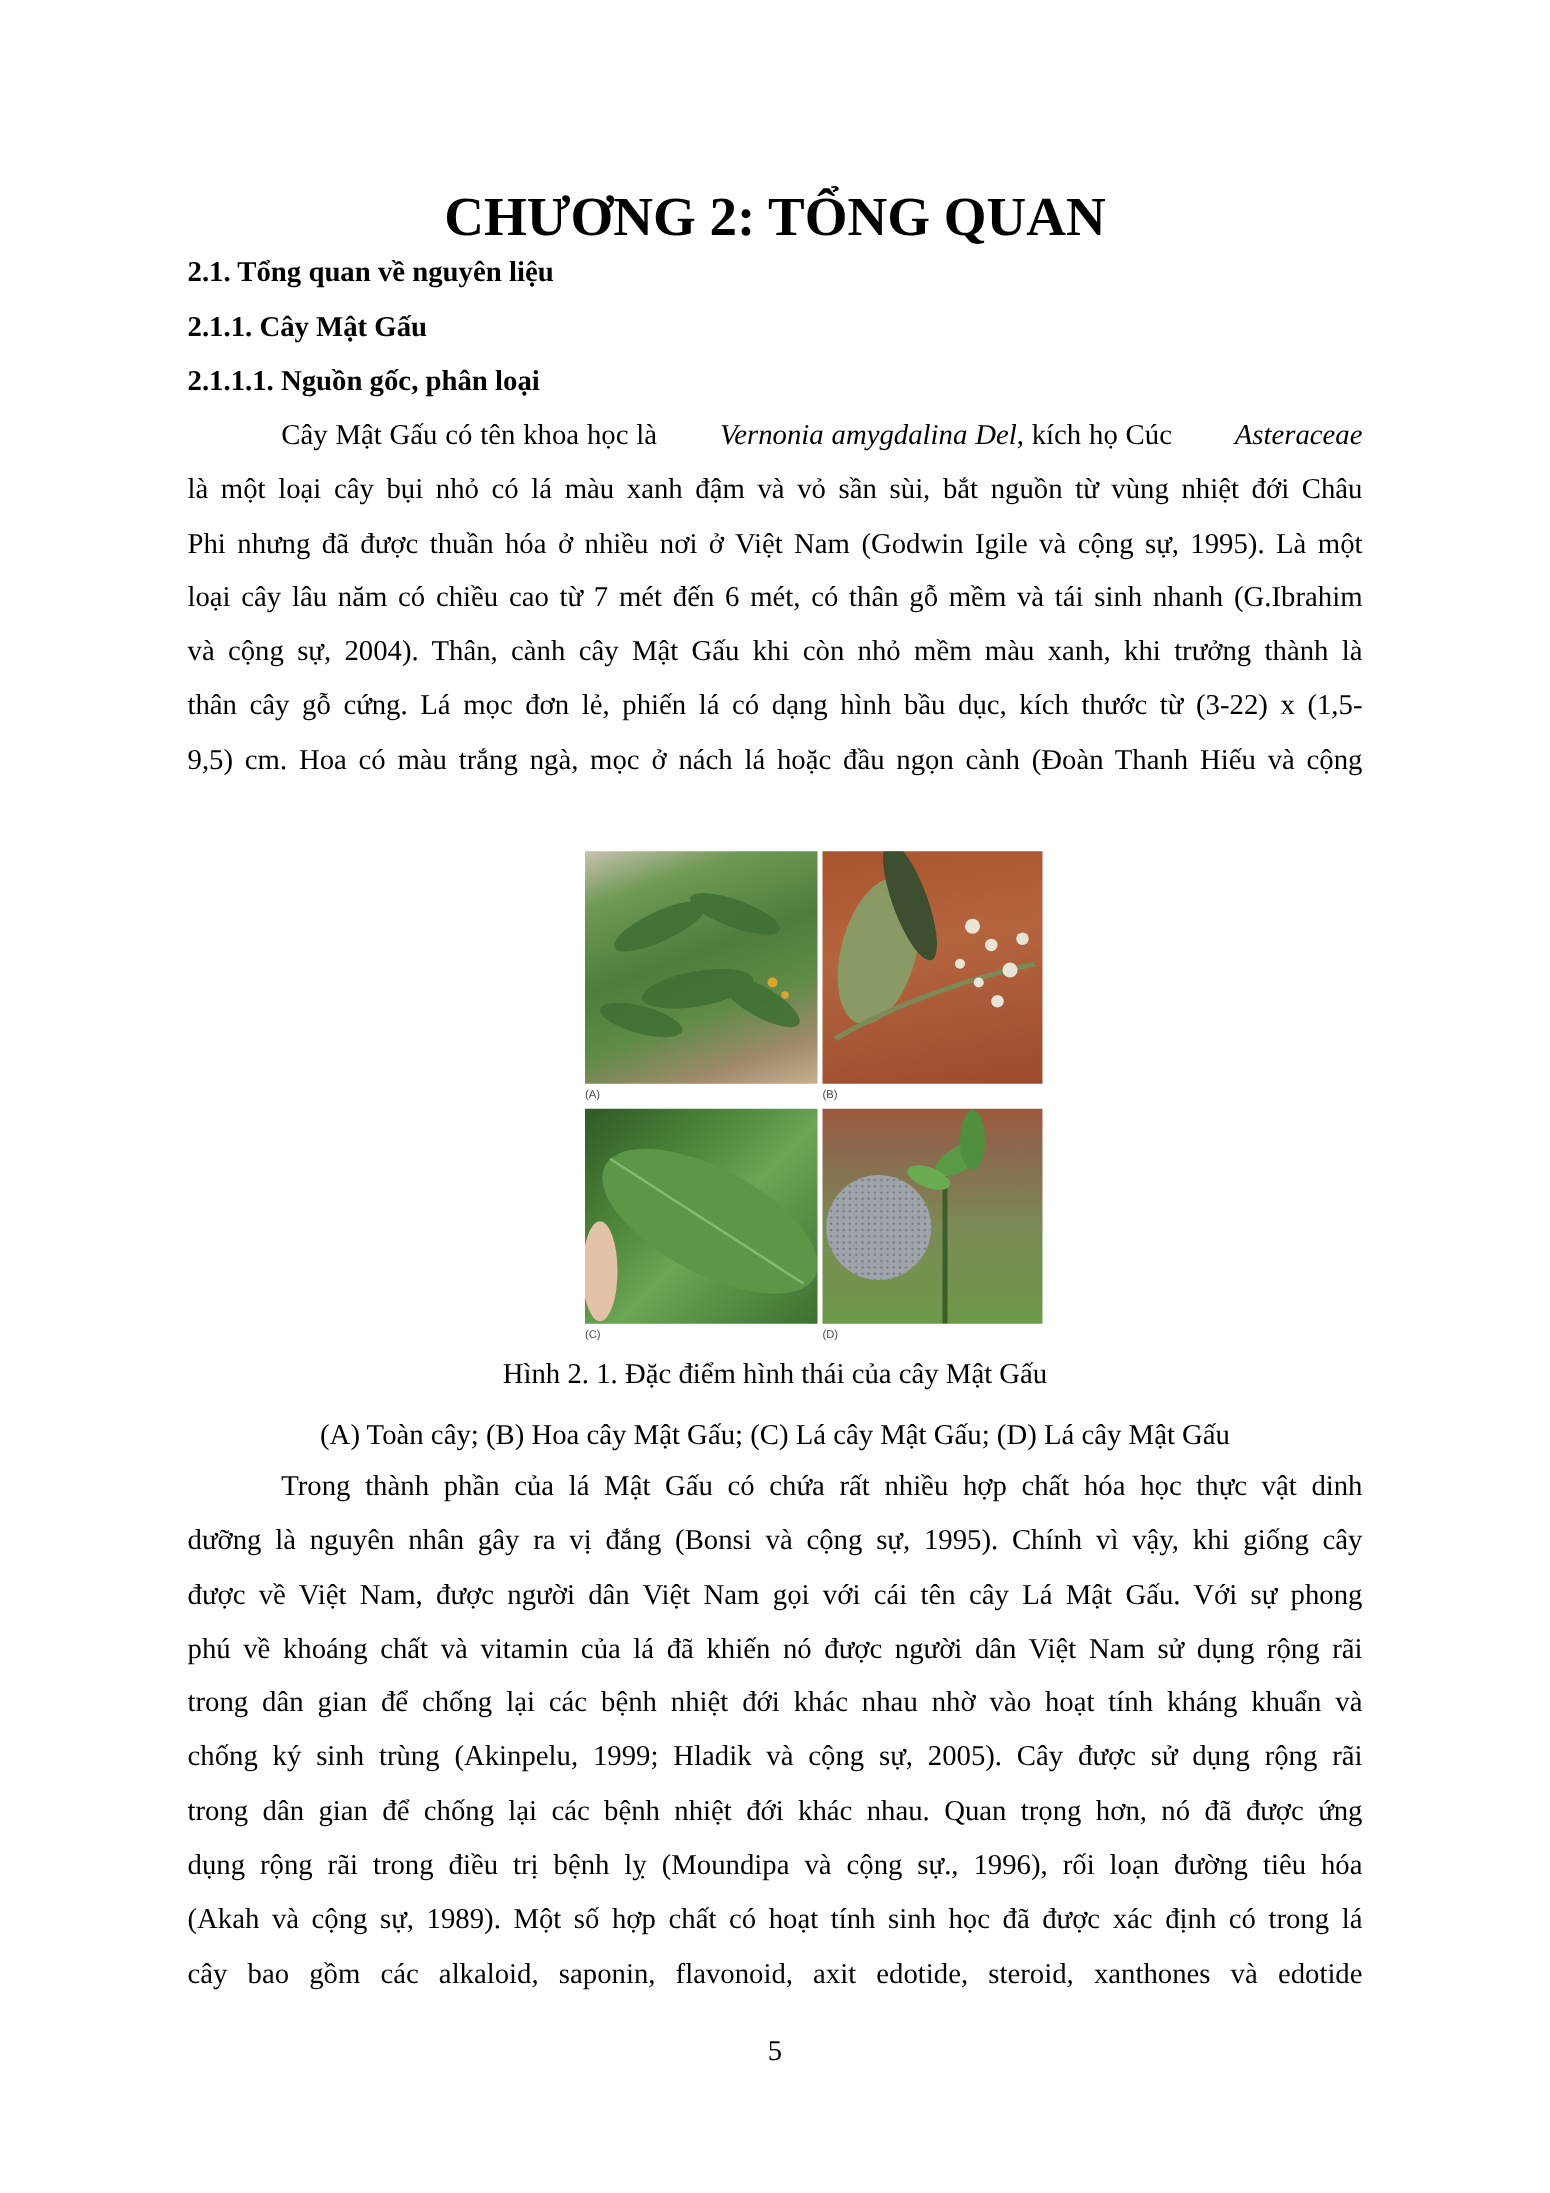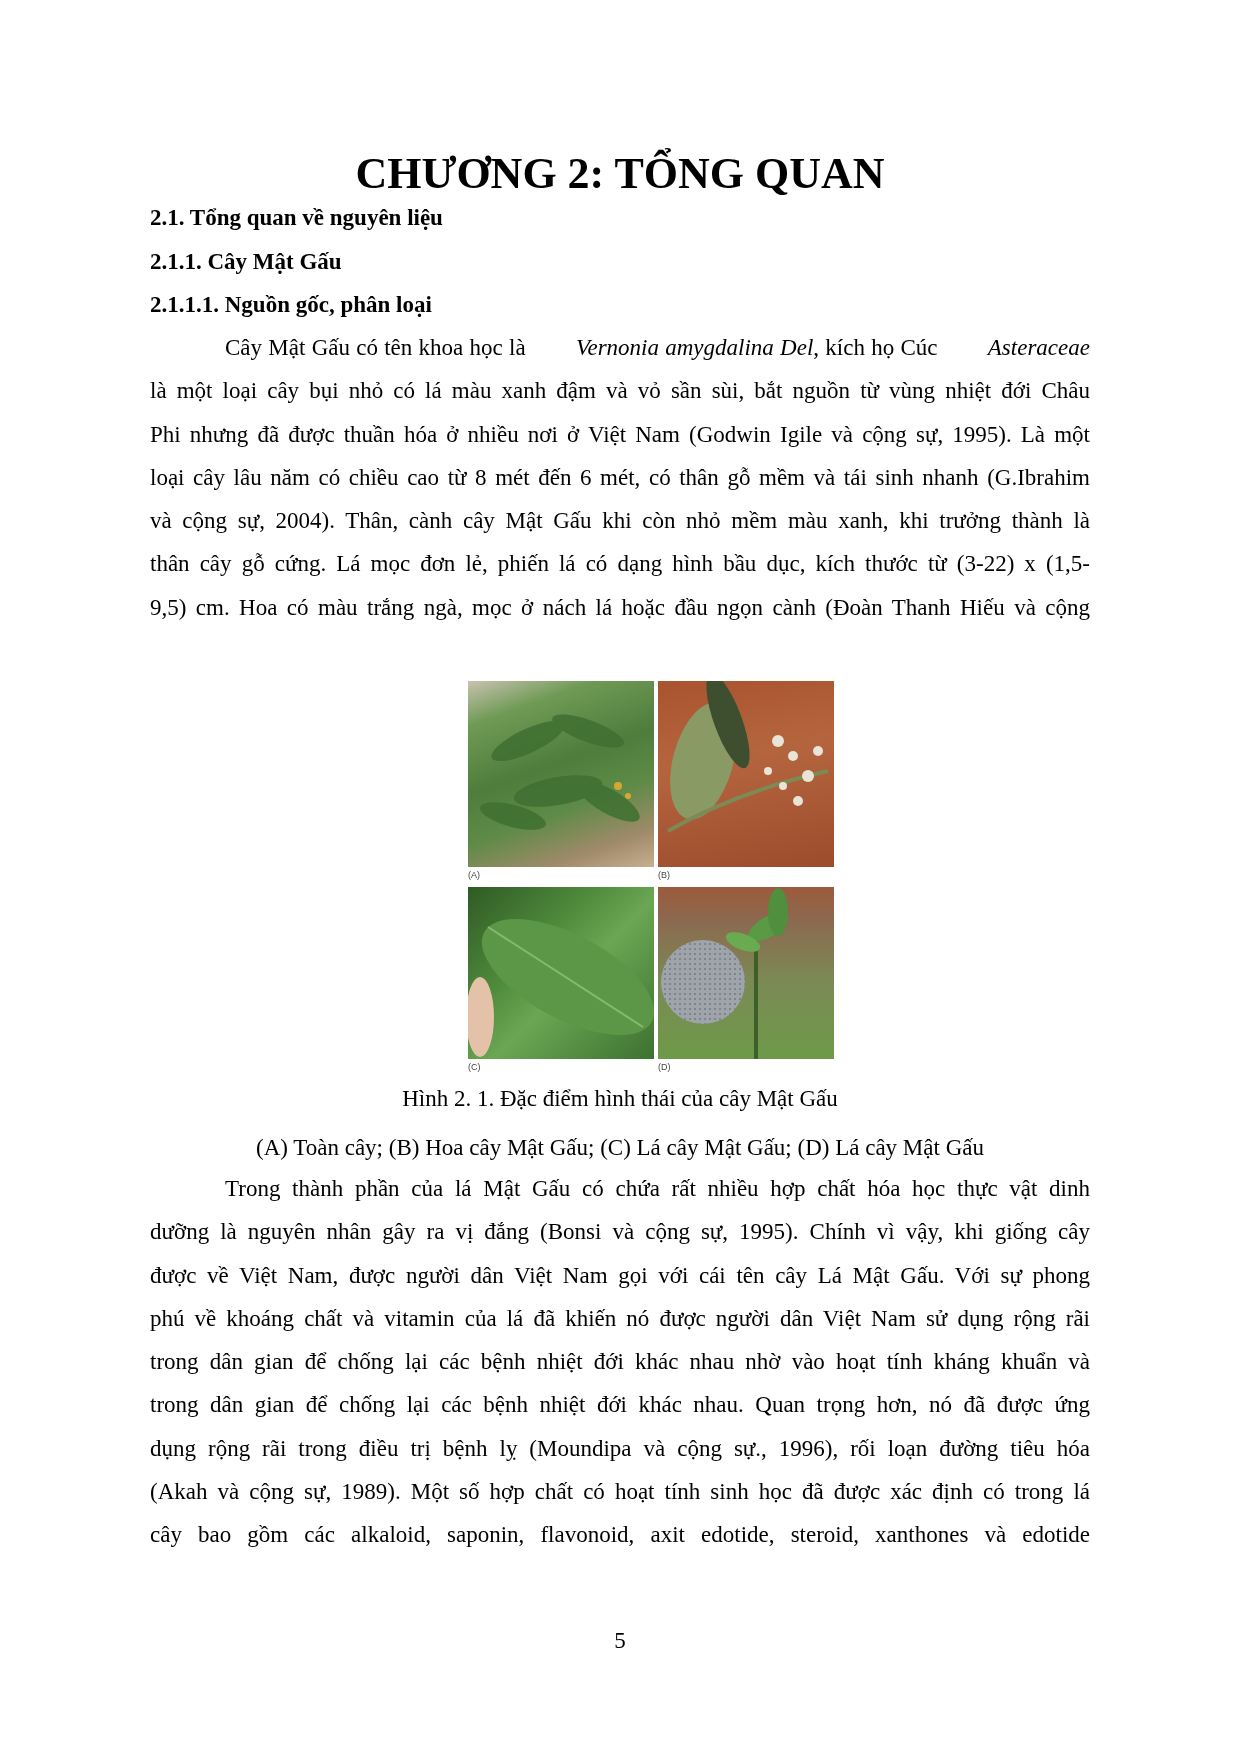--- a/index.html
+++ b/index.html
@@ -32,21 +32,21 @@
   <div class="chapter-title">CHƯƠNG 2: TỔNG QUAN</div>
 
   <div class="heading" style="top:205px;">2.1. Tổng quan về nguyên liệu</div>
   <div class="heading" style="top:249px;">2.1.1. Cây Mật Gấu</div>
   <div class="heading" style="top:292px;">2.1.1.1. Nguồn gốc, phân loại</div>
 
   <div class="para" style="top:326px;">
     <span class="line indent"><span>Cây Mật Gấu có tên khoa học là </span><i>Vernonia amygdalina Del</i><span>, kích họ Cúc </span><i>Asteraceae</i></span>
     <span class="line">là một loại cây bụi nhỏ có lá màu xanh đậm và vỏ sần sùi, bắt nguồn từ vùng nhiệt đới Châu</span>
     <span class="line">Phi nhưng đã được thuần hóa ở nhiều nơi ở Việt Nam (Godwin Igile và cộng sự, 1995). Là một</span>
-    <span class="line">loại cây lâu năm có chiều cao từ 8 mét đến 6 mét, có thân gỗ mềm và tái sinh nhanh (G.Ibrahim</span>
+    <span class="line">loại cây lâu năm có chiều cao từ 7 mét đến 6 mét, có thân gỗ mềm và tái sinh nhanh (G.Ibrahim</span>
     <span class="line">và cộng sự, 2004). Thân, cành cây Mật Gấu khi còn nhỏ mềm màu xanh, khi trưởng thành là</span>
     <span class="line">thân cây gỗ cứng. Lá mọc đơn lẻ, phiến lá có dạng hình bầu dục, kích thước từ (3-22) x (1,5-</span>
     <span class="line">9,5) cm. Hoa có màu trắng ngà, mọc ở nách lá hoặc đầu ngọn cành (Đoàn Thanh Hiếu và cộng</span>
   </div>
 
   <div class="figure">
     <div class="photo" style="left:0;top:0;width:186px;height:186px;background:linear-gradient(160deg,#c9c2b0 0%,#6f9a55 18%,#4e7d3c 45%,#5e8b47 65%,#a08a6a 85%,#c7b08e 100%);">
       <svg width="186" height="186" viewBox="0 0 186 186">
         <g fill="#3f7032" opacity="0.85">
           <ellipse cx="60" cy="60" rx="40" ry="12" transform="rotate(-25 60 60)"></ellipse>
@@ -110,20 +110,21 @@
 
   <div class="caption" style="top:1086px;">Hình 2. 1. Đặc điểm hình thái của cây Mật Gấu</div>
   <div class="caption" style="top:1135px;text-align:center;">(A) Toàn cây; (B) Hoa cây Mật Gấu; (C) Lá cây Mật Gấu; (D) Lá cây Mật Gấu</div>
 
   <div class="para" style="top:1167px;">
     <span class="line indent">Trong thành phần của lá Mật Gấu có chứa rất nhiều hợp chất hóa học thực vật dinh</span>
     <span class="line">dưỡng là nguyên nhân gây ra vị đắng (Bonsi và cộng sự, 1995). Chính vì vậy, khi giống cây</span>
     <span class="line">được về Việt Nam, được người dân Việt Nam gọi với cái tên cây Lá Mật Gấu. Với sự phong</span>
     <span class="line">phú về khoáng chất và vitamin của lá đã khiến nó được người dân Việt Nam sử dụng rộng rãi</span>
     <span class="line">trong dân gian để chống lại các bệnh nhiệt đới khác nhau nhờ vào hoạt tính kháng khuẩn và</span>
+    <span class="line">chống ký sinh trùng (Akinpelu, 1999; Hladik và cộng sự, 2005). Cây được sử dụng rộng rãi</span>
     <span class="line">trong dân gian để chống lại các bệnh nhiệt đới khác nhau. Quan trọng hơn, nó đã được ứng</span>
     <span class="line">dụng rộng rãi trong điều trị bệnh lỵ (Moundipa và cộng sự., 1996), rối loạn đường tiêu hóa</span>
     <span class="line">(Akah và cộng sự, 1989). Một số hợp chất có hoạt tính sinh học đã được xác định có trong lá</span>
     <span class="line">cây bao gồm các alkaloid, saponin, flavonoid, axit edotide, steroid, xanthones và edotide</span>
   </div>
 
   <div class="page-number">5</div>
 </div>
 
 </body></html>

